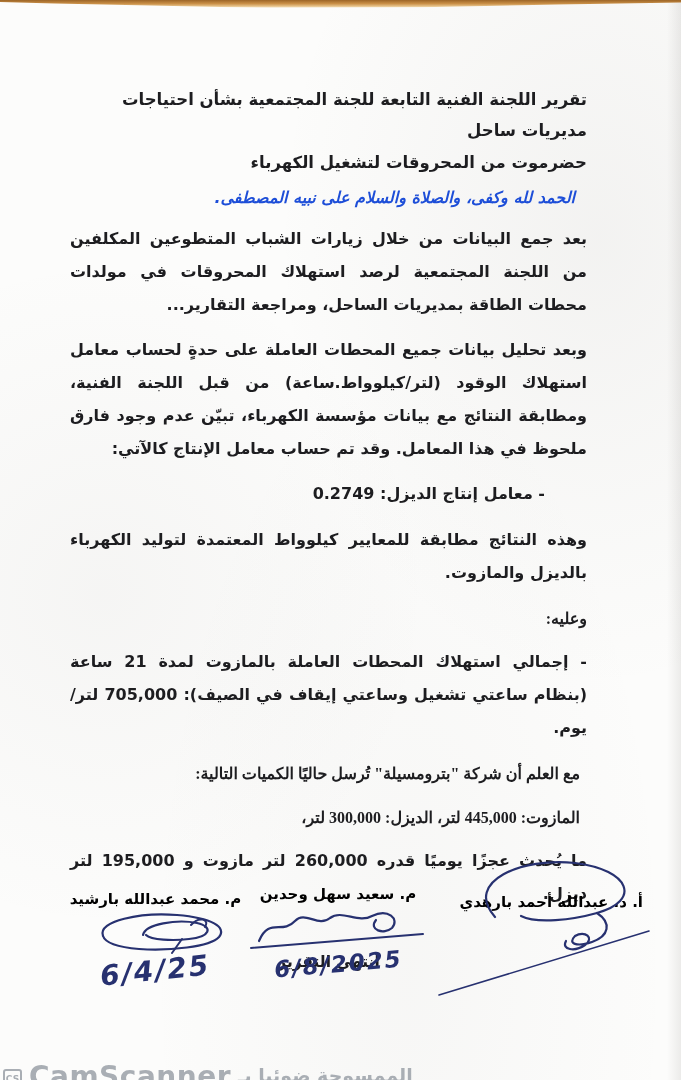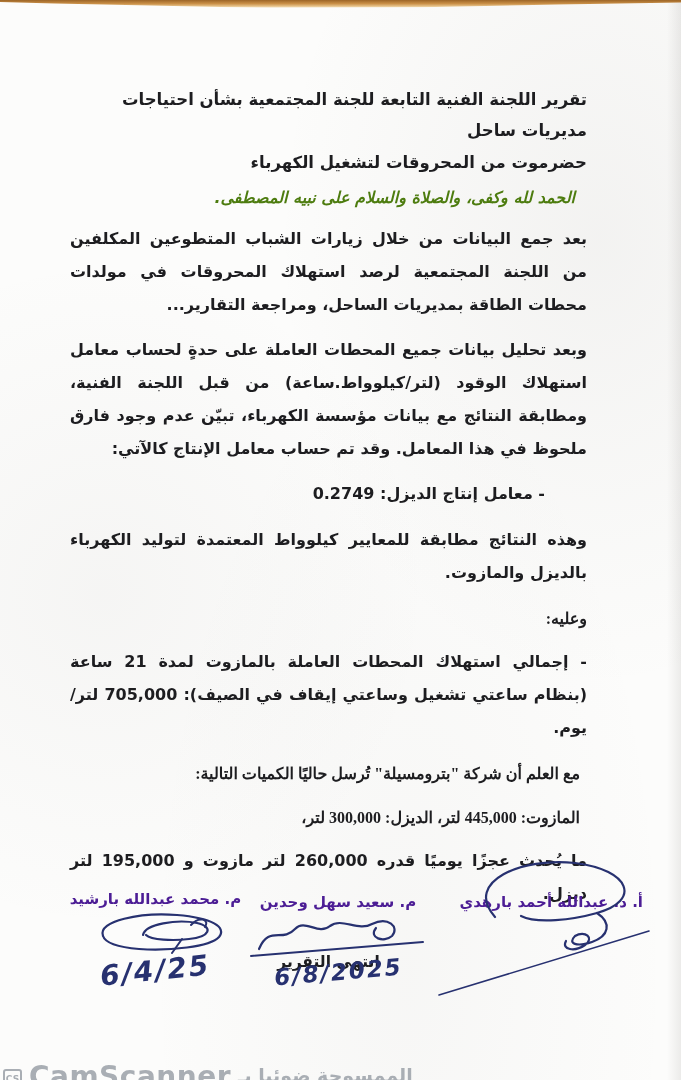--- a/index.html
+++ b/index.html
@@ -24,41 +24,41 @@
   }
 
   .doc {
     position:absolute; top:84px; right:94px; left:70px;
     direction:rtl; color:#1d1d20; font-weight:bold; font-size:16px;
   }
   .title { margin:0 0 10px 0; text-align:right; font-size:16.5px; line-height:1.9; font-weight:bold; }
   .title .tline { display:block; }
   .hamd {
     margin:6px 12px 16px 0; text-align:right; font-style:italic;
-    font-size:16px; font-weight:bold; color:#4d7c0f;
+    font-size:16px; font-weight:bold; color:#1d4ed8;
   }
   .para { margin:0 0 13px 0; text-align:justify; line-height:2.05; }
   .factor { margin:0 0 15px 0; padding-right:42px; line-height:1.9; text-align:right; }
   .tight { margin-bottom:11px;font-family:Liberation Serif, serif; }
   .ind-sm { padding-right:7px; text-align:right; }
   .end-line { margin:42px 0 0 0; text-align:center; font-weight:bold; font-size:15.5px; }
 
   
   .signatures { position:absolute; top:865px; left:0; right:0; height:160px; }
-  .sig-name { font-weight:bold; font-size:15px; color:#4c1d95; direction:rtl; }
+  .sig-name { font-weight:bold; font-size:15px; color:#000000; direction:rtl; }
   .sig-date {
     color:#273170; font-size:25px; font-weight:bold; font-style:italic;
     letter-spacing:2px; white-space:nowrap;
   }
   .sig-block { position:absolute; }
   .sig-right { right:30px; top:0; width:230px; height:150px; }
   .sig-right .sig-name { position:absolute; top:28px; right:8px; }
   .sig-right svg { position:absolute; top:-14px; right:-2px; }
   .sig-mid { left:248px; top:0; width:180px; text-align:center; }
-  .sig-mid .sig-name { margin-top:28px; }
+  .sig-mid .sig-name { margin-top:20px; }
   .sig-mid svg { display:block; margin:2px auto 0; }
   .sig-mid .sig-date { display:inline-block; transform:rotate(-5deg); font-size:23px; }
   .sig-left { left:68px; top:0; width:175px; text-align:center; }
   .sig-left .sig-name { margin-top:25px; }
   .sig-left svg { display:block; margin:0 auto; }
   .sig-left .sig-date { display:inline-block; transform:rotate(-6deg); font-size:28px; }
   .ink { stroke:#273170; fill:none; stroke-linecap:round; stroke-linejoin:round; }
 
   
   .watermark {

